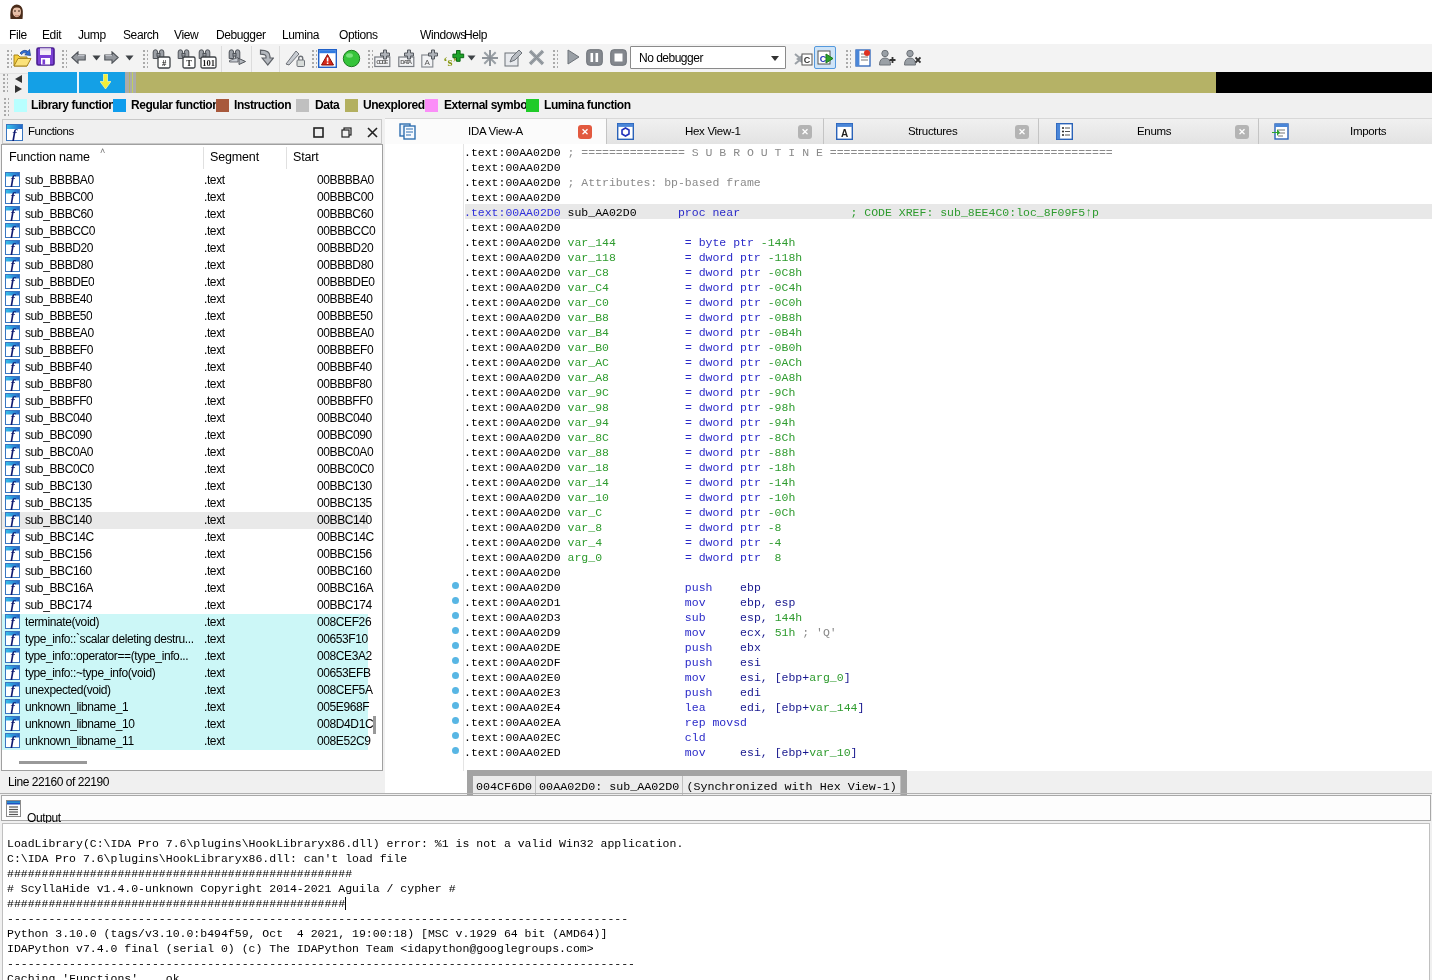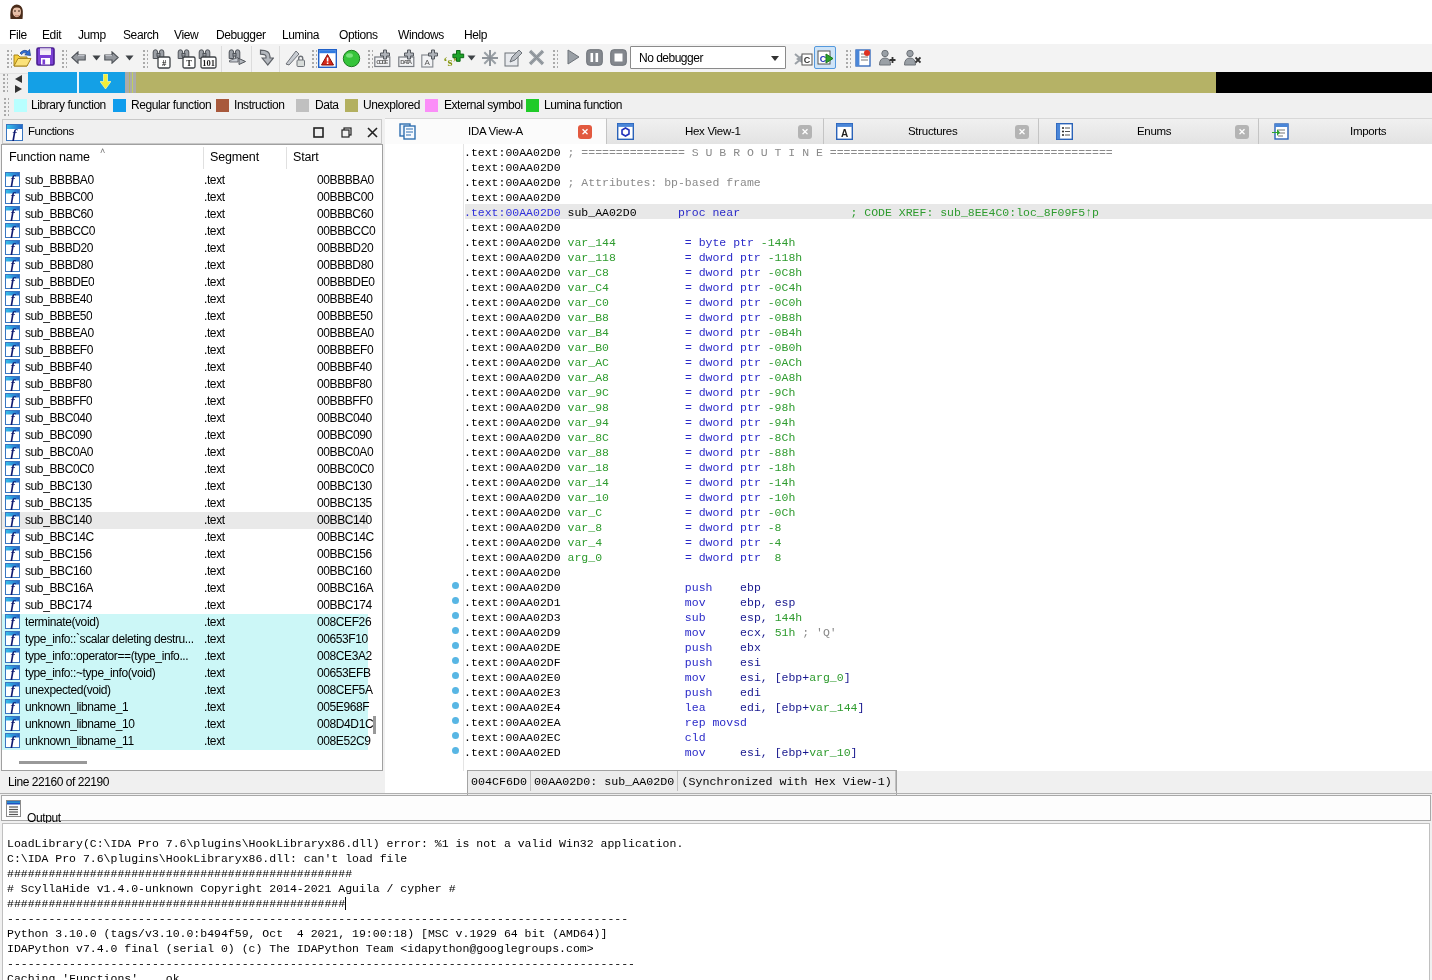--- a/index.html
+++ b/index.html
@@ -8,21 +8,21 @@
 #titlebar{position:absolute;left:0;top:0;width:1432px;height:24px;background:#fff;}
 #titletext{position:absolute;left:30px;top:5px;font-size:12px;letter-spacing:-0.13px;color:#000;}
 #menubar{position:absolute;left:0;top:24px;width:1432px;height:20px;background:#fff;}
 .mi{position:absolute;top:4px;font-size:12px;letter-spacing:-0.4px;color:#000;}
 #toolbar{position:absolute;left:0;top:44px;width:1432px;height:30px;background:#f3f3f3;border-bottom:1px solid #e2e2e2;}
 .grip{position:absolute;top:49px;width:6px;height:20px;
   background-image:radial-gradient(circle,#aaa 1px,transparent 1.3px);
   background-size:4px 4px;}
 #legend{position:absolute;left:0;top:94px;width:1432px;height:24px;background:#f0f0f0;}
 .sw{position:absolute;top:99px;width:13px;height:13px;}
-.lt{position:absolute;top:98px;font-size:12px;letter-spacing:-0.45px;color:#000;}
+.lt{position:absolute;top:98px;font-size:12px;letter-spacing:-0.45px;color:#000;font-weight:bold;}
 #functitle{position:absolute;left:2px;top:119px;width:380px;height:25px;background:#f0f0f0;border:1px solid #c8c8c8;}
 #funclistborder{position:absolute;left:1px;top:144px;width:382px;height:627px;border:1px solid #a0a0a0;background:#fff;}
 #funcstatus{position:absolute;left:1px;top:771px;width:382px;height:22px;background:#f0f0f0;
   font-size:12px;letter-spacing:-0.45px;color:#000;padding:4px 0 0 7px;}
 .hdr{position:absolute;font-size:12.5px;letter-spacing:-0.15px;color:#000;}
 .colline{position:absolute;width:1px;background:#e0e0e0;}
 .frow{position:absolute;left:2px;width:366px;height:17px;font-size:12px;letter-spacing:-0.4px;color:#000;}
 .frow .nm{position:absolute;left:23px;top:1px;white-space:nowrap;max-width:178px;overflow:hidden;text-align:right;}
 .frow .sg{position:absolute;left:202px;top:1px;}
 .frow .st{position:absolute;left:287px;top:1px;margin-left:28px;}
@@ -43,21 +43,21 @@
   font-size:11.5px;line-height:15px;color:#000;white-space:pre;letter-spacing:0px;}
 #hlrow{position:absolute;left:465px;top:204px;width:967px;height:15px;background:#e8e8e8;}
 .dot{position:absolute;left:452px;width:7px;height:7px;border-radius:50%;background:#58b6e4;}
 .ad{color:#000;}
 .kw{color:#2a2ac8;}
 .rg{color:#17178e;margin-top:13px;}
 .gr{color:#2e9b2e;}
 .cm{color:#8a8a8a;}
 .xr{color:#2e9b2e;}
 .hladdr{color:#2f2fd8;}
-#dstatus{position:absolute;left:467px;top:770px;height:40px;background:#ececec;border:1px solid #a3a3a3;
+#dstatus{position:absolute;left:467px;top:770px;height:40px;background:#ececec;border:6px solid #a3a3a3;
   font-family:"Liberation Mono",monospace;font-size:11.7px;color:#000;white-space:pre;}
 #dstatus span{display:inline-block;padding:4px 3px 0 3px;height:20px;border-right:1px solid #c0c0c0;}
 #outtitle{position:absolute;left:1px;top:795px;width:1430px;height:26px;background:#fdfdfd;border:1px solid #a8a8a8;}
 #outsep{position:absolute;left:0;top:793px;width:1432px;height:1px;background:#b0b0b0;}
 #outtext{position:absolute;left:25px;top:15px;font-size:12px;letter-spacing:-0.4px;color:#000;text-align:center;}
 #outbody{position:absolute;left:2px;top:823px;width:1428px;height:157px;background:#fff;border:1px solid #c0c0c0;border-bottom:none;}
 #opre{position:absolute;left:7px;top:836px;font-family:"Liberation Mono",monospace;
   font-size:11.5px;line-height:15px;color:#000;white-space:pre;}
 </style></head>
 <body>
@@ -73,21 +73,21 @@
 </div>
 <div id="menubar">
   <div class="mi" style="left:9px">File</div>
   <div class="mi" style="left:42px">Edit</div>
   <div class="mi" style="left:78px">Jump</div>
   <div class="mi" style="left:123px">Search</div>
   <div class="mi" style="left:174px">View</div>
   <div class="mi" style="left:216px">Debugger</div>
   <div class="mi" style="left:282px">Lumina</div>
   <div class="mi" style="left:339px">Options</div>
-  <div class="mi" style="left:398px">Windows</div>
+  <div class="mi" style="left:420px">Windows</div>
   <div class="mi" style="left:464px">Help</div>
 </div>
 <div id="toolbar"></div>
 <div class="grip" style="left:6px"></div>
 <svg class="abs" style="left:12px;top:48px" width="20" height="20" viewBox="0 0 20 20">
     <path d="M2 7 L2 18 L15 18 L15 9 L8 9 L6 7 Z" fill="#f5ce3e" stroke="#a7841c"></path>
     <path d="M2 18 L6 10.5 L19 10.5 L15 18 Z" fill="#fbe27a" stroke="#a7841c"></path>
     <path d="M8 5 Q12 0.5 16 3.5 L17.5 1.5 L18.5 7.5 L12.8 6.8 L14.5 5.2 Q11.5 3.5 9.5 6.5 Z" fill="#2f6fd8" stroke="#1a3a80" stroke-width="0.7"></path>
   </svg>
 <svg class="abs" style="left:36px;top:47px" width="19" height="19" viewBox="0 0 19 19">

